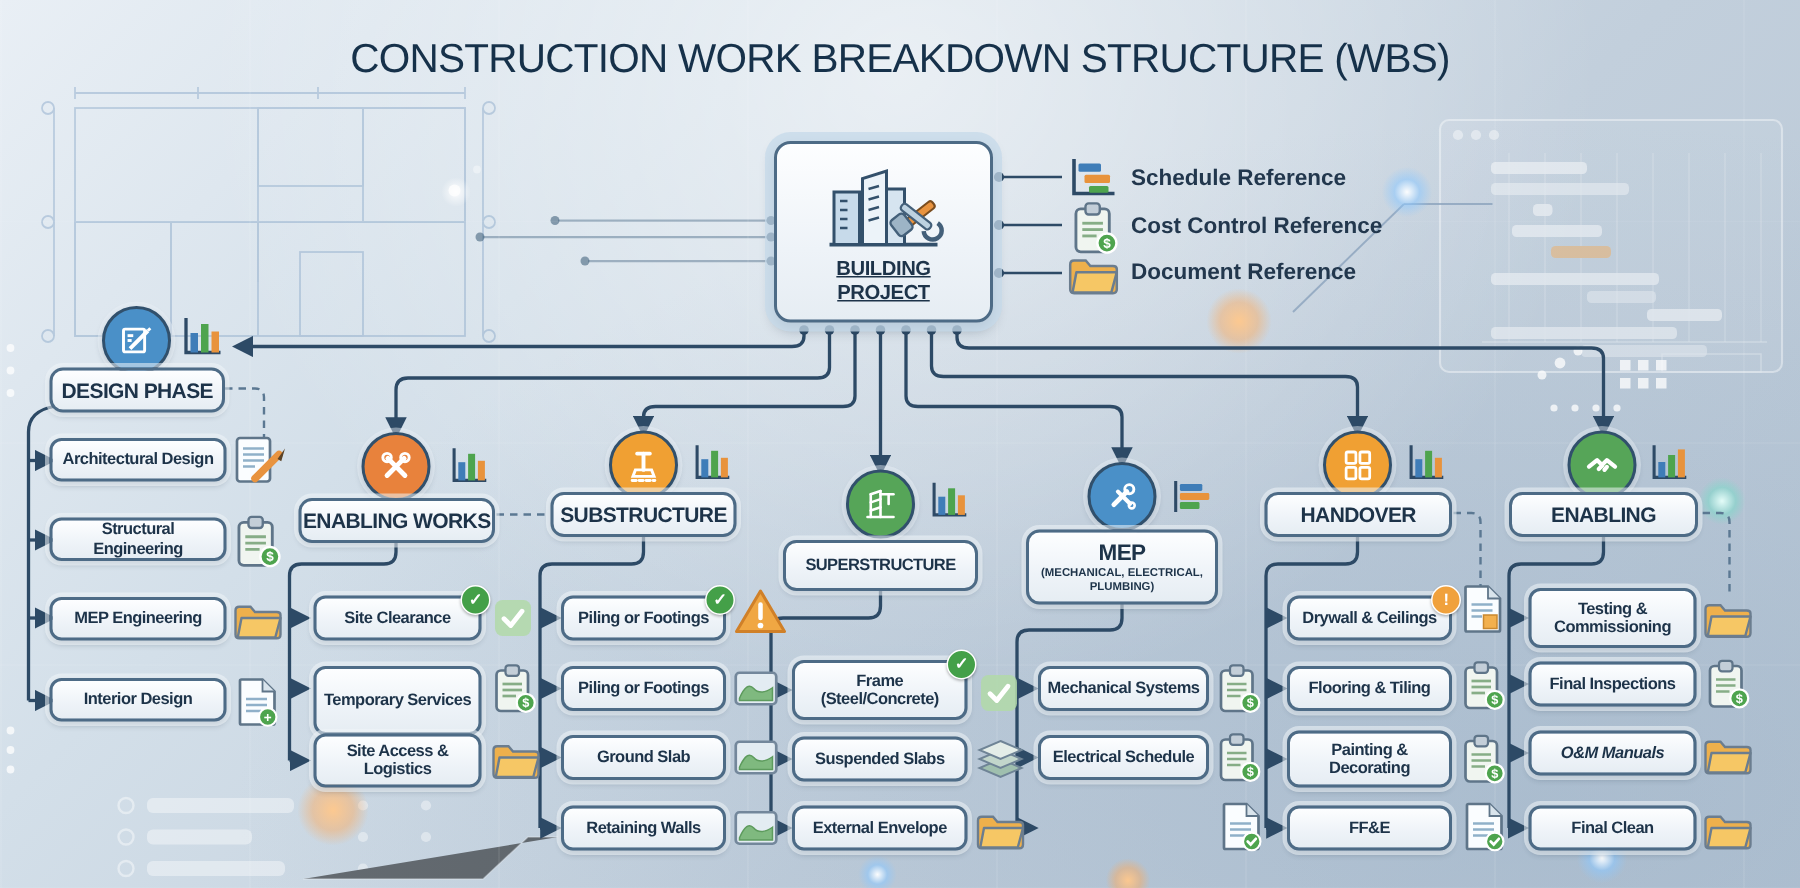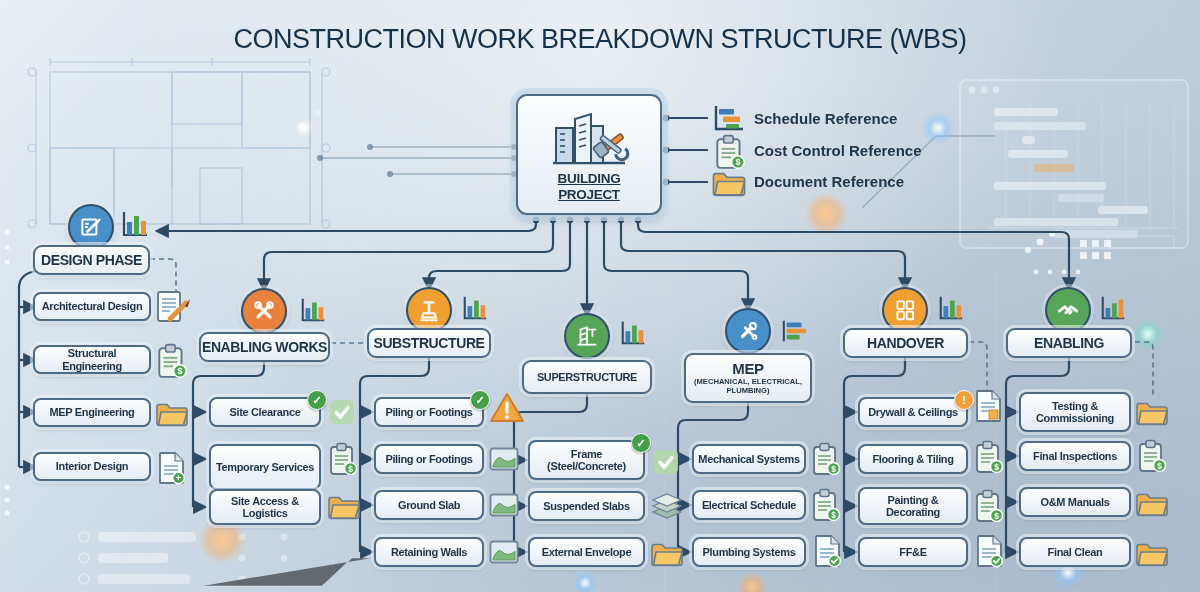--- a/index.html
+++ b/index.html
@@ -602,21 +602,20 @@
         <rect x="6" y="17" width="14" height="5" rx="1" fill="#4ea44e"></rect>
       </svg>
   </span>
   <div class="box head" style="left:684px;top:353px;width:128px;height:50px;">
     <div style="font-size:15px;">MEP</div>
     <div style="font-size:7.6px;letter-spacing:0;line-height:1.25;margin-top:1px;max-width:120px;">(MECHANICAL, ELECTRICAL, PLUMBING)</div>
   </div>
 
   <div class="box item" style="left:692px;top:444px;width:114px;height:30px;">Mechanical Systems</div>
   <div class="box item" style="left:692px;top:490px;width:114px;height:30px;">Electrical Schedule</div>
-  <div class="box item" style="left:692px;top:537px;width:114px;height:30px;">Plumbing Systems</div>
 
   <span class="sideicon" style="left:811px;top:442px;">
     <svg width="30" height="34" viewBox="0 0 30 34">
         <rect x="3" y="5" width="21" height="27" rx="3" fill="#f0f5f0" stroke="#5f7589" stroke-width="1.8"></rect>
         <rect x="9" y="1.5" width="9" height="7" rx="2" fill="#c3ced8" stroke="#5f7589" stroke-width="1.5"></rect>
         <g stroke="#86ad86" stroke-width="1.8">
           <line x1="7" y1="14" x2="20" y2="14"></line>
           <line x1="7" y1="18" x2="20" y2="18"></line>
           <line x1="7" y1="22" x2="16" y2="22"></line>
         </g>
@@ -746,21 +745,21 @@
         <path d="M4,3 V26 H27" fill="none" stroke="#2e4a66" stroke-width="2.2"></path>
         <rect x="7" y="15" width="5" height="11" fill="#3f7db8"></rect>
         <rect x="14" y="10" width="5" height="16" fill="#4ea44e"></rect>
         <rect x="21" y="6" width="5" height="20" fill="#e8933c"></rect>
       </svg>
   </span>
   <div class="box head" style="left:1006px;top:328px;width:126px;height:30px;">ENABLING</div>
 
   <div class="box item" style="left:1019px;top:392px;width:112px;height:40px;">Testing &amp; Commissioning</div>
   <div class="box item" style="left:1019px;top:441px;width:112px;height:30px;">Final Inspections</div>
-  <div class="box item" style="left:1019px;top:487px;width:112px;height:30px;">O&amp;M Manuals</div>
+  <div class="box item" style="left:1019px;top:487px;width:112px;height:30px;font-style:italic;">O&amp;M Manuals</div>
   <div class="box item" style="left:1019px;top:537px;width:112px;height:30px;">Final Clean</div>
 
   <span class="sideicon" style="left:1135px;top:398px;">
     <svg width="34" height="28" viewBox="0 0 34 28">
         <path d="M2,8 Q2,5.5 4.5,5.5 H12 L15,9 H29.5 Q32,9 32,11 V24 Q32,26.5 29.5,26.5 H4.5 Q2,26.5 2,24 Z" fill="#eeb04c" stroke="#6b7d8f" stroke-width="1.6"></path>
         <polygon points="6,13 32,13 28.5,26 3.5,26" fill="#f6c765" stroke="#6b7d8f" stroke-width="1.6" stroke-linejoin="round"></polygon>
       </svg>
   </span>
   <span class="sideicon" style="left:1137px;top:439px;">
     <svg width="30" height="34" viewBox="0 0 30 34">

